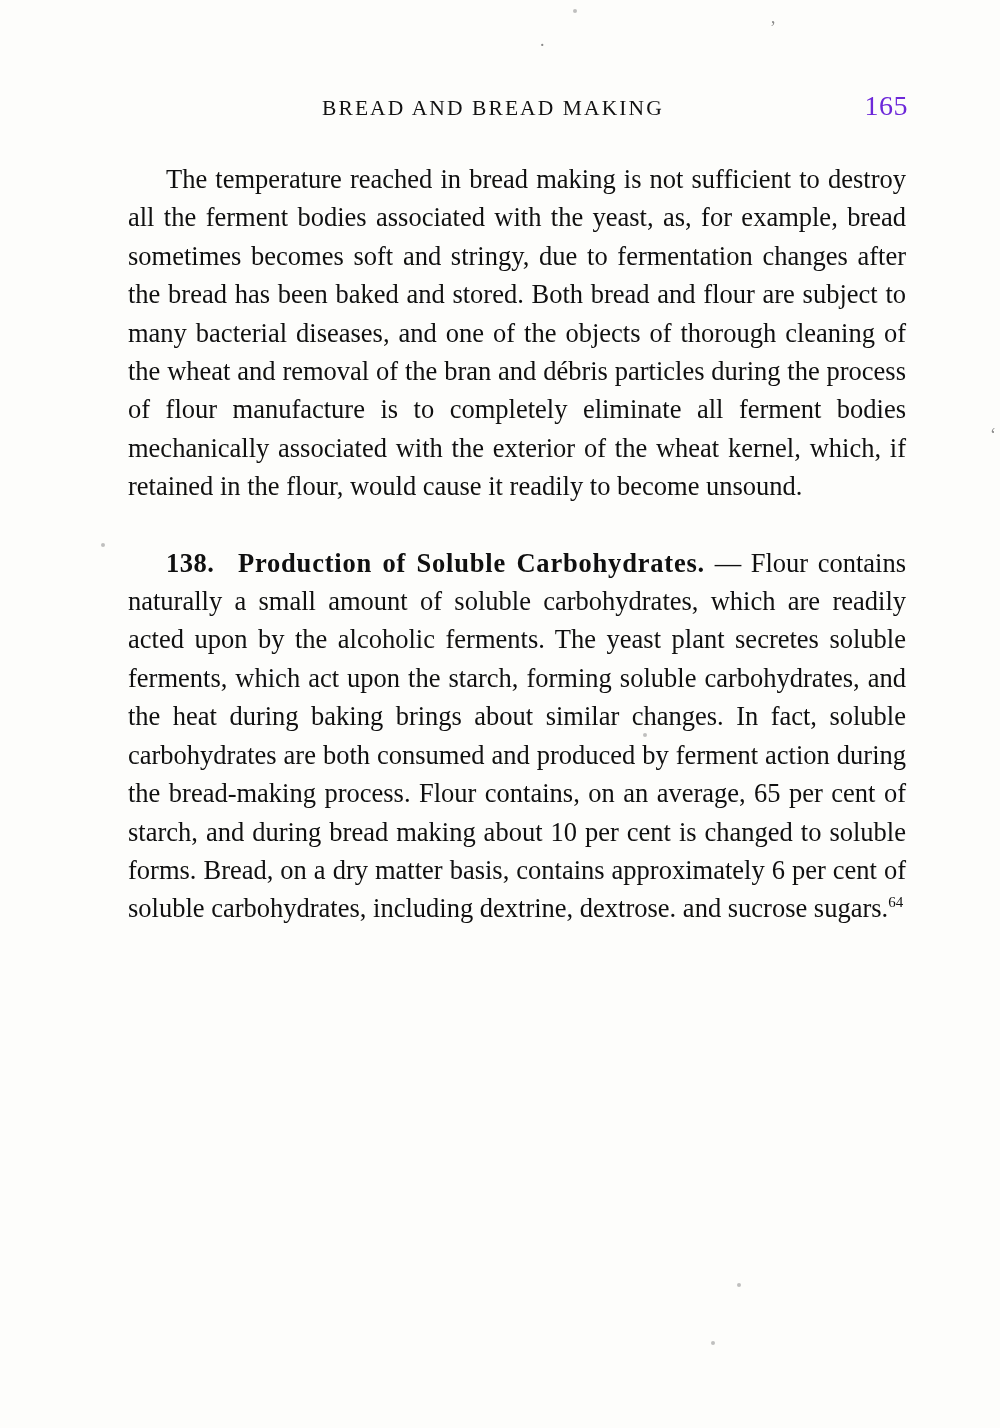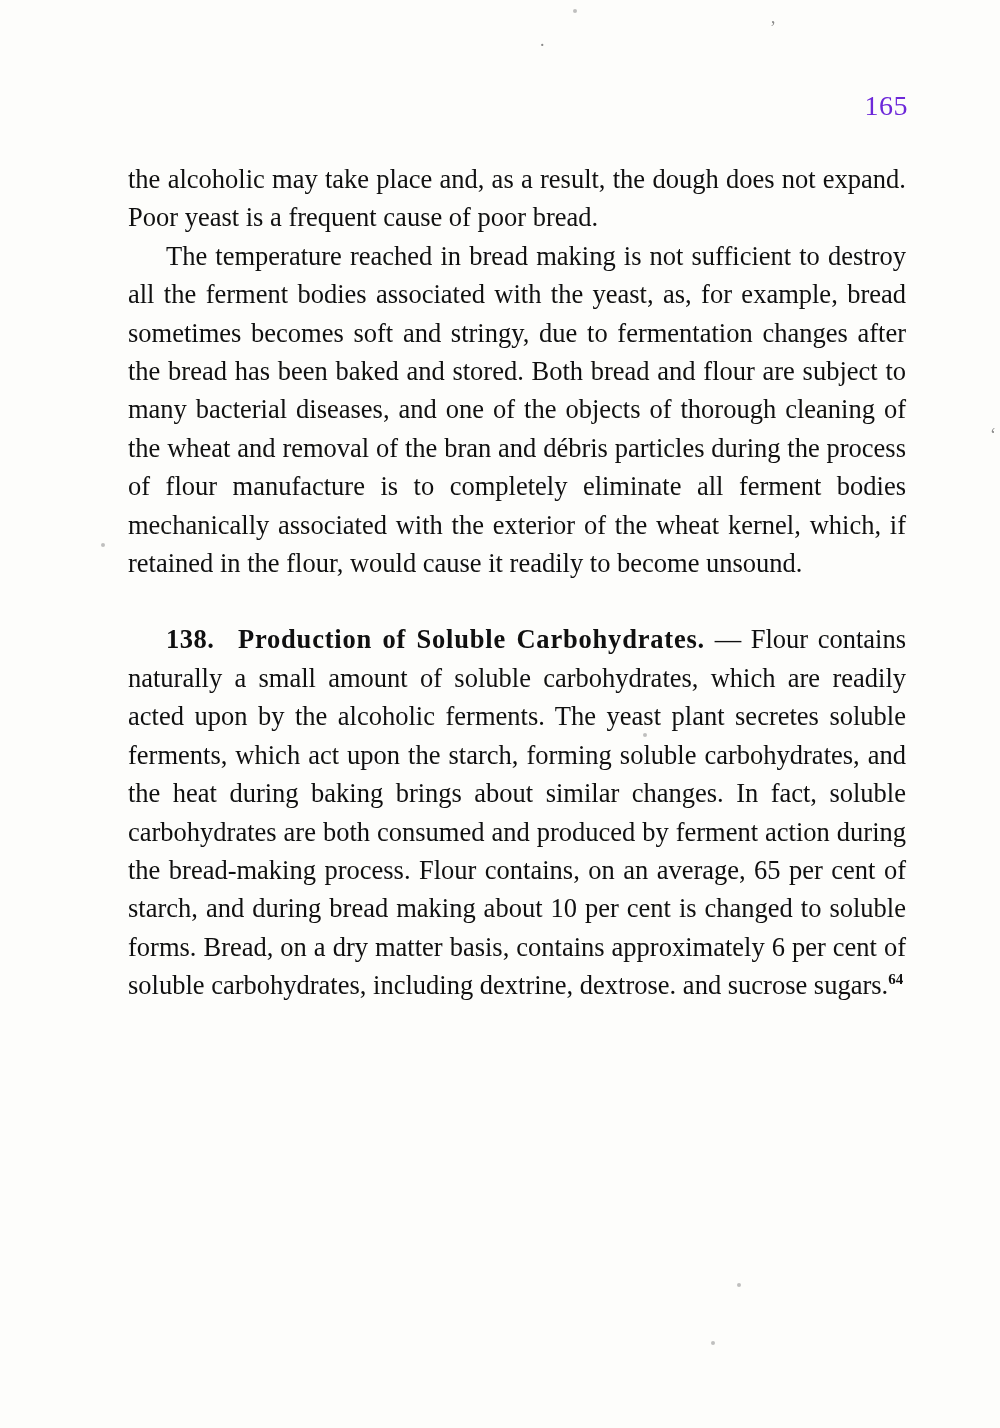--- a/index.html
+++ b/index.html
@@ -79,21 +79,21 @@
     font-weight: bold;
     letter-spacing: 0.5px;
   }
   .sectitle {
     font-weight: bold;
     letter-spacing: 0.8px;
     margin-left: 14px;
   }
   sup.fn {
     font-size: 15px;
-    font-weight: bold;
+    font-weight: normal;
     vertical-align: super;
     line-height: 0;
   }
 
   
   .speck {
     position: absolute;
     background: #8c8c8c;
     border-radius: 50%;
     opacity: 0.55;
@@ -114,26 +114,26 @@
   <div class="speck" style="left:573px; top:9px; width:4px; height:4px;"></div>
   <div class="mark" style="left:540px; top:30px;">.</div>
   <div class="mark" style="left:770px; top:18px;">’</div>
   <div class="mark" style="left:990px; top:425px;">‘</div>
   <div class="speck" style="left:101px; top:543px; width:4px; height:4px;"></div>
   <div class="speck" style="left:643px; top:733px; width:4px; height:4px;"></div>
   <div class="speck" style="left:737px; top:1283px; width:4px; height:4px;"></div>
   <div class="speck" style="left:711px; top:1341px; width:4px; height:4px;"></div>
 
   <div class="runhead">
+    <span class="runhead-title">BREAD AND BREAD MAKING</span>
     <span class="runhead-page">165</span>
   </div>
 
   <div class="textblock">
 
-    <p class="para">the alcoholic may take place and, as a result, the dough does not expand.    Poor yeast is a frequent cause of poor bread.</p>
 
     <p class="para indent">The temperature reached in bread making is not sufficient to destroy all the ferment bodies associated with the yeast, as, for example, bread sometimes becomes soft and stringy, due to fermentation changes after the bread has been baked and stored.    Both bread and flour are subject to many bacterial diseases, and one of the objects of thorough cleaning of the wheat and removal of the bran and débris particles during the process of flour manufacture is to completely eliminate all ferment bodies mechanically associated with the exterior of the wheat kernel, which, if retained in the flour, would cause it readily to become unsound.</p>
 
     <p class="para indent gap">
       <span class="secnum">138.</span>
       <span> </span>
       <span class="sectitle">Production of Soluble Carbohydrates.</span>
       <span> — </span>
       <span>Flour contains naturally a small amount of soluble carbohydrates, which are readily acted upon by the alcoholic ferments.    The yeast plant secretes soluble ferments, which act upon the starch, forming soluble carbohydrates, and the heat during baking brings about similar changes. In fact, soluble carbohydrates are both consumed and produced by ferment action during the bread-making process.    Flour contains, on an average, 65 per cent of starch, and during bread making about 10 per cent is changed to soluble forms.    Bread, on a dry matter basis, contains approximately 6 per cent of soluble carbohydrates, including dextrine, dextrose. and sucrose sugars.</span><sup class="fn">64</sup>
     </p>

